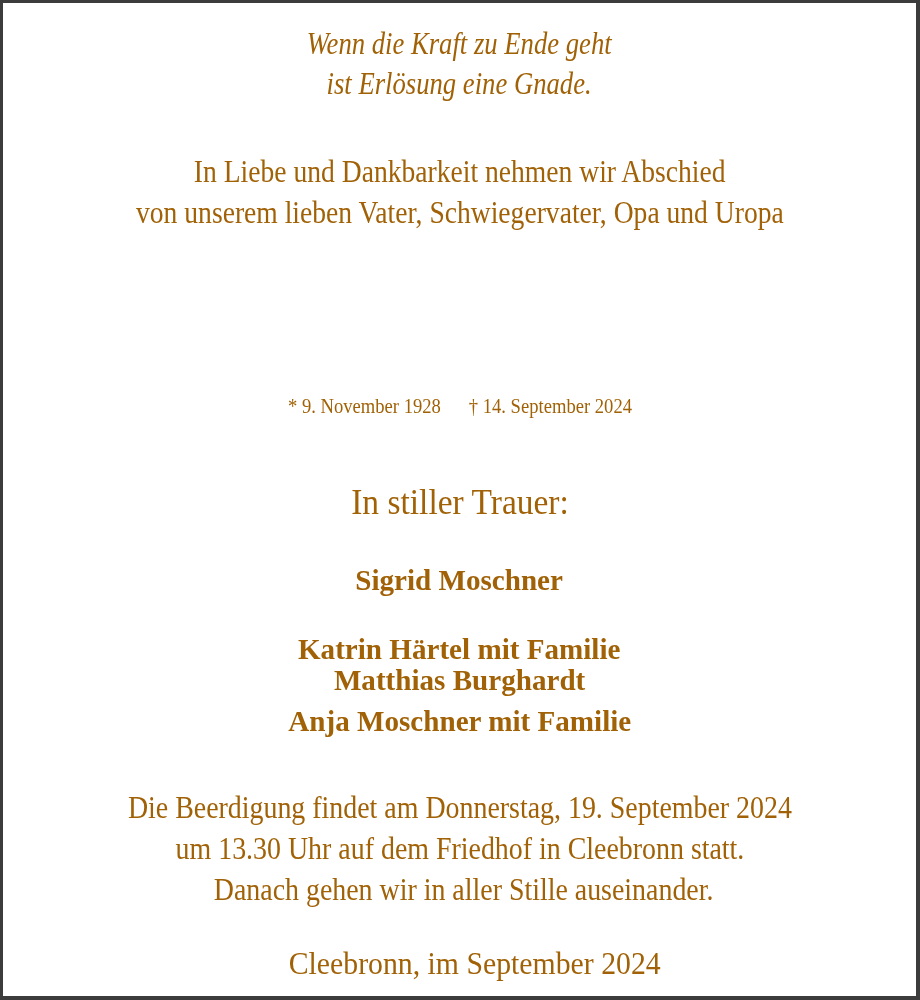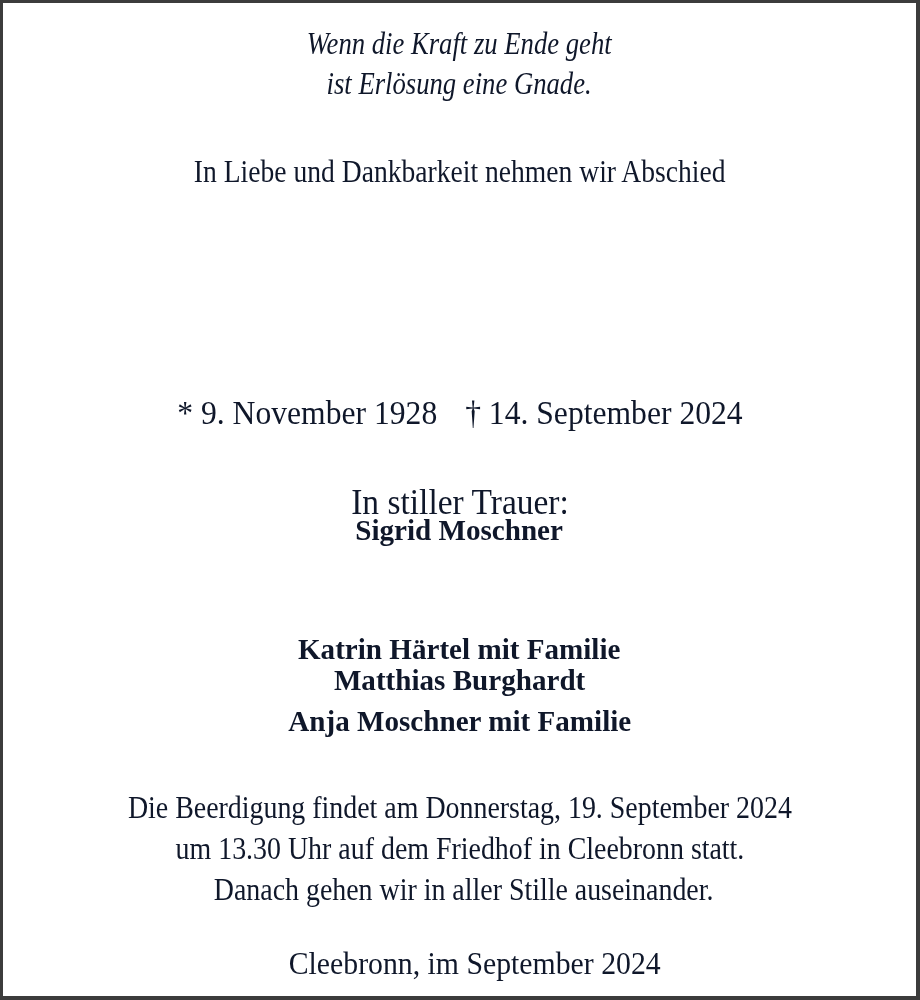--- a/index.html
+++ b/index.html
@@ -15,21 +15,21 @@
     .frame {
       position: relative;
       box-sizing: border-box;
       width: 920px;
       height: 1000px;
       border-top: 3px solid #3c3c3c;
       border-left: 3px solid #3c3c3c;
       border-right: 4px solid #3c3c3c;
       border-bottom: 4px solid #3c3c3c;
       background: #ffffff;
-      color: #0f172a;
+      color: #a16207;
       font-family: "Liberation Serif", "DejaVu Serif", serif;
     }
     .line {
       position: absolute;
       left: 0;
       right: 0;
       text-align: center;
       white-space: nowrap;
       line-height: 1;
     }
@@ -45,21 +45,21 @@
     .intro {
       font-size: 31px;
     }
     .intro > span { transform: scaleX(0.89); }
     .name {
       font-size: 80px;
       letter-spacing: 0.5px;
     }
     .name > span { transform: scaleX(0.93); }
     .dates {
-      font-size: 34px;
+      font-size: 20px;
     }
     .dates > span { transform: scaleX(0.93); }
     .dates .sep {
       display: inline-block;
       width: 30px;
     }
     .mourn-label {
       font-size: 36px;
       text-align: center;
     }
@@ -87,35 +87,38 @@
   <div class="line motto" style="top:25px;">
     <span>Wenn die Kraft zu Ende geht</span>
   </div>
   <div class="line intro" style="top:153px;">
     <span>In Liebe und Dankbarkeit nehmen wir Abschied</span>
   </div>
 
   <div class="line motto" style="top:65px;">
     <span>ist Erlösung eine Gnade.</span>
   </div>
+  <div class="line intro" style="top:194px;">
+    <span>von unserem lieben Vater, Schwiegervater, Opa und Uropa</span>
+  </div>
 
 
   <div class="line dates" style="top:393px;">
     <span>
       <span>*</span>
       <span>9. November 1928</span><span class="sep"></span><span>†</span>
       <span>14. September 2024</span>
     </span>
   </div>
 
   <div class="line mourn-label" style="top:481px;">
     <span>In stiller Trauer:</span>
   </div>
 
-  <div class="line mourner" style="top:512px;">
+  <div class="line mourner" style="top:562px;">
     <span>Sigrid Moschner</span>
   </div>
   <div class="line mourner" style="top:631px;font-family:Liberation Serif, serif;">
     <span>Katrin Härtel mit Familie</span>
   </div>
   <div class="line mourner" style="top:662px;">
     <span>Matthias Burghardt</span>
   </div>
   <div class="line mourner" style="top:703px;">
     <span>Anja Moschner mit Familie</span>

